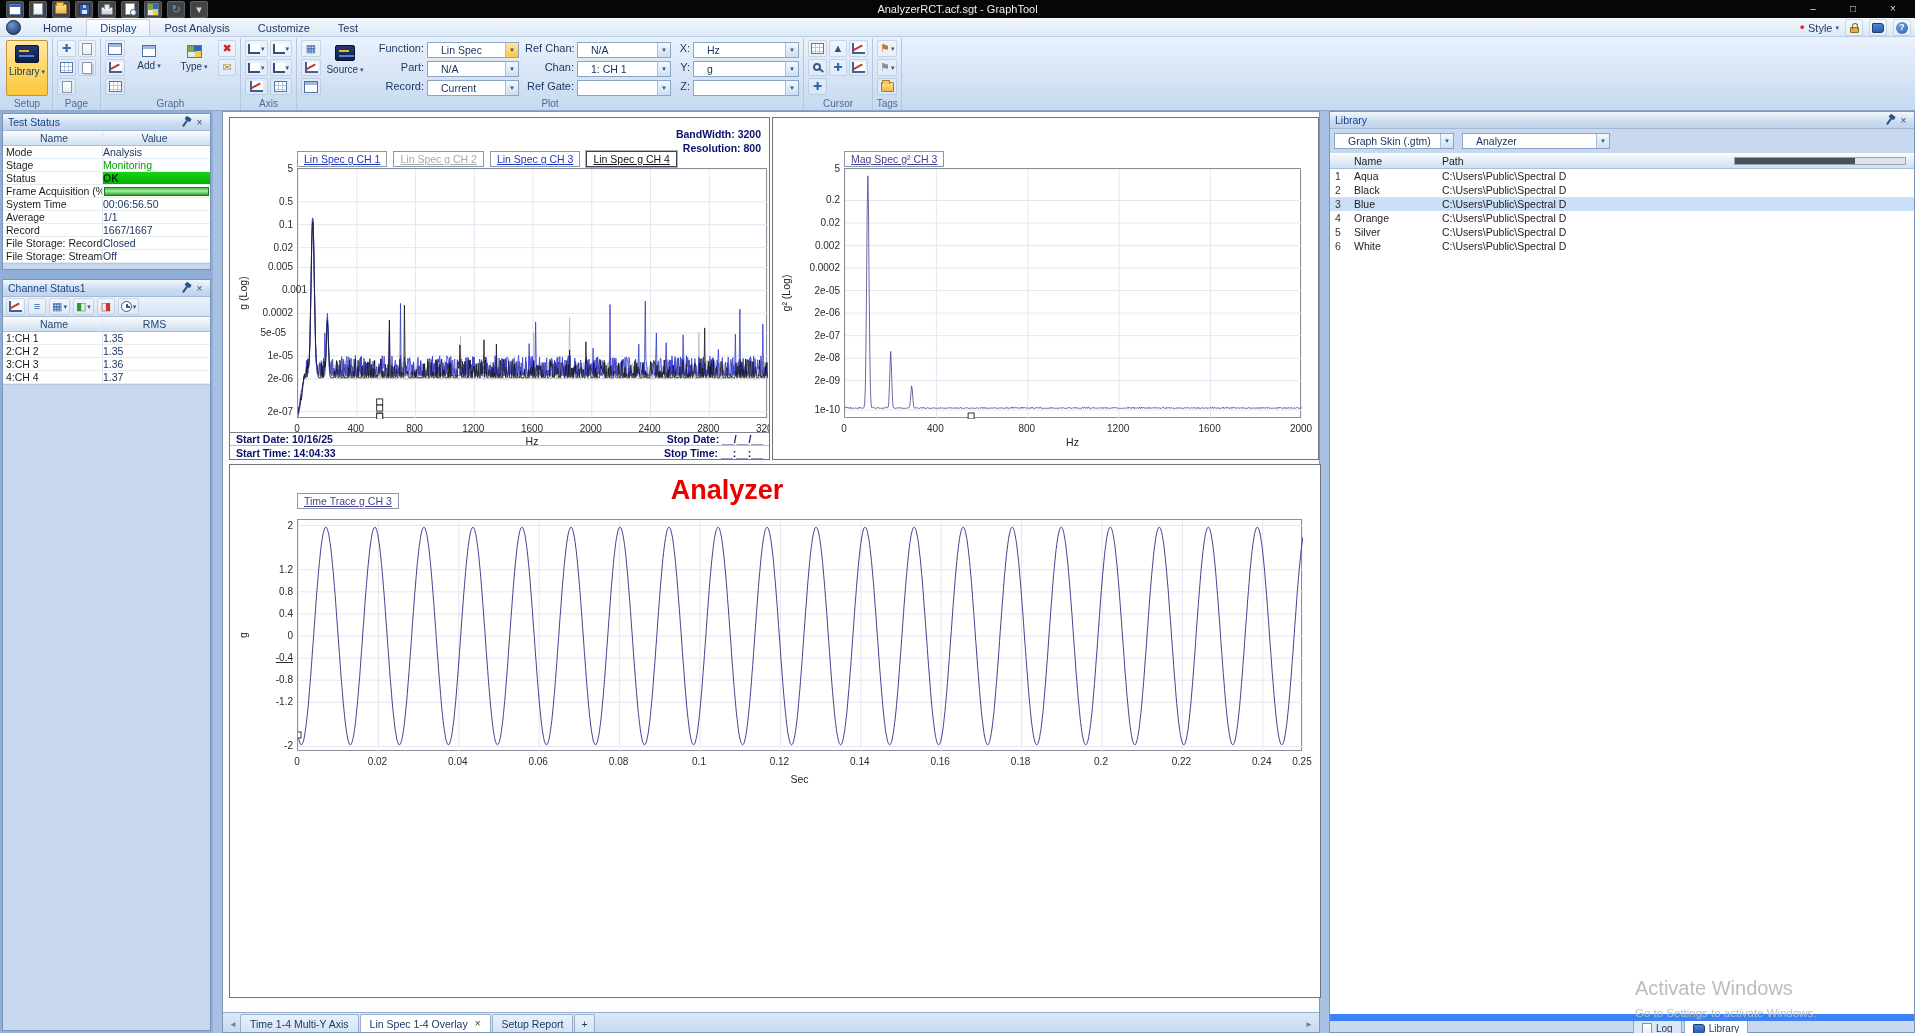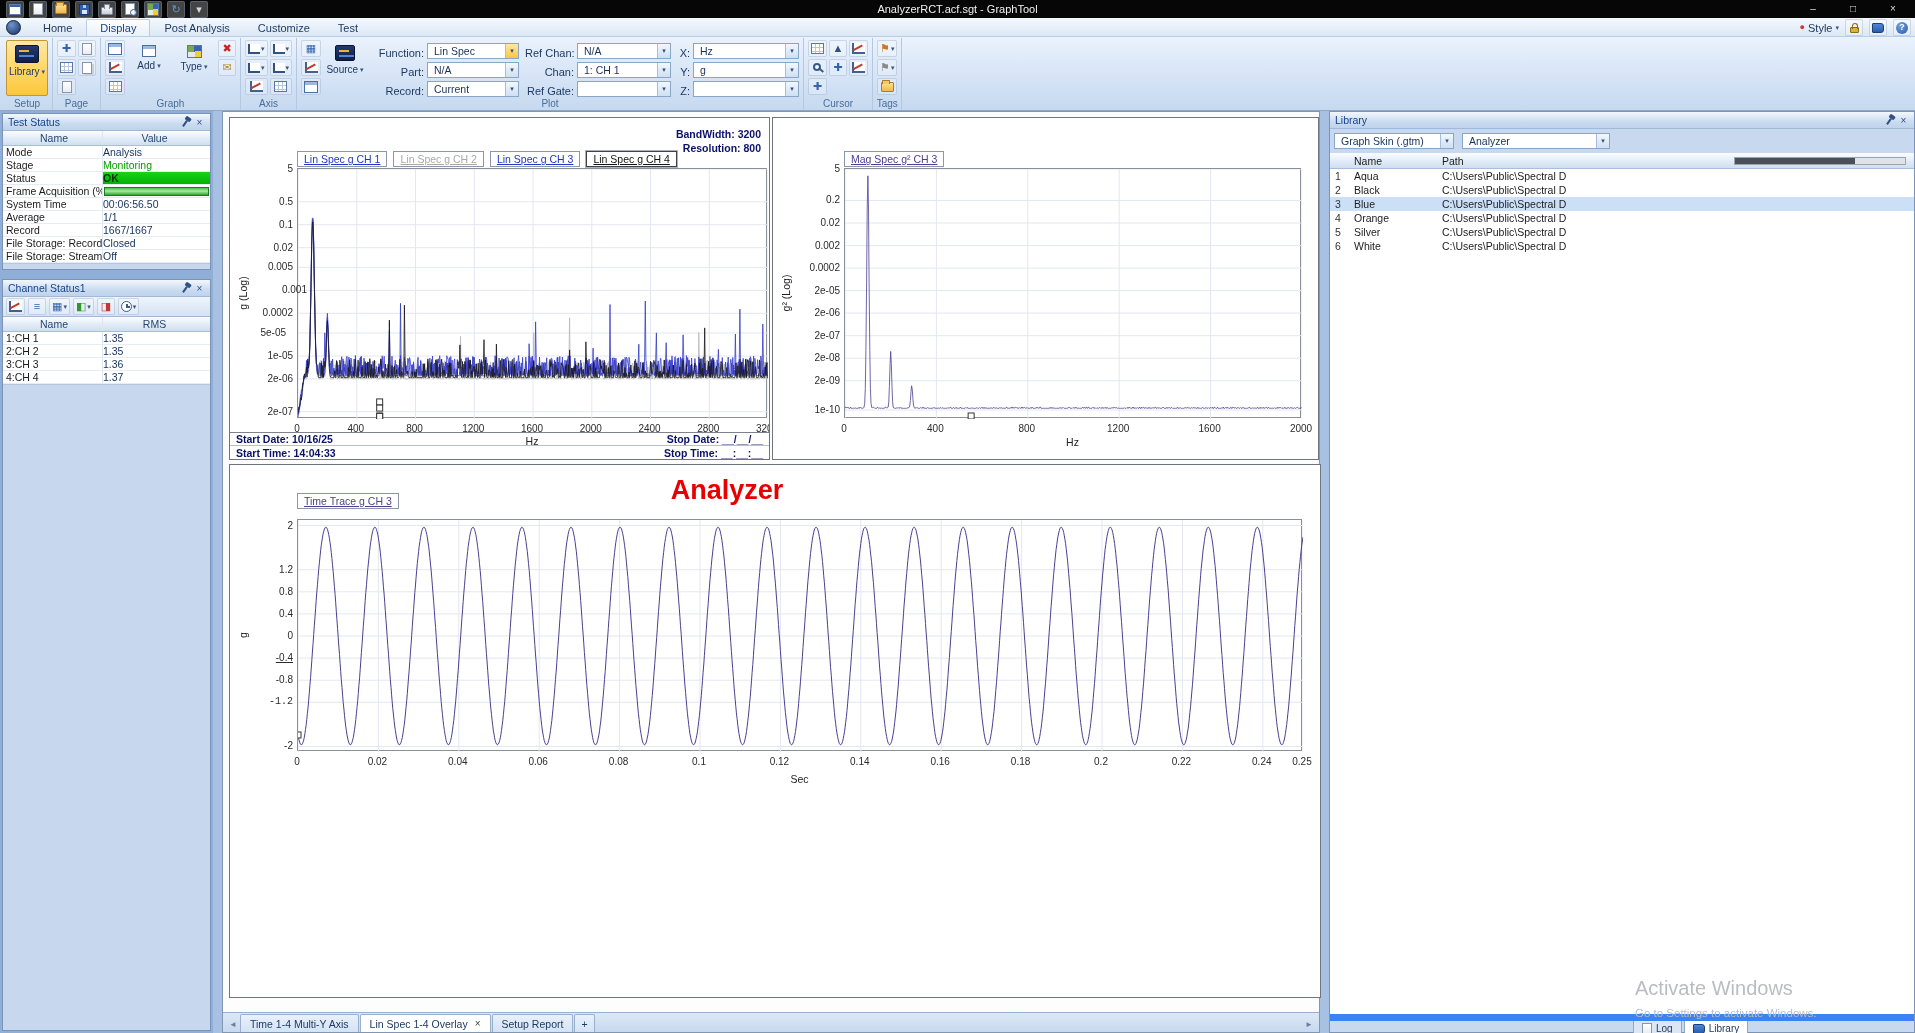--- a/index.html
+++ b/index.html
@@ -25,24 +25,24 @@
 .ribbon{height:74px;background:linear-gradient(#eaf2fc,#d6e4f6 55%,#c6d9ef);border-bottom:1px solid #8fa8c8;display:flex;align-items:stretch;padding:1px 2px 0}
 .rgroup{position:relative;padding:2px 4px 13px;border-right:1px solid #b4c8e2;display:flex;gap:3px;align-items:flex-start}
 .rgrouplabel{position:absolute;left:0;right:0;bottom:0;text-align:center;font-size:10px;color:#4a6d99;height:12px}
 .bigbtn{width:42px;display:flex;flex-direction:column;align-items:center;color:#1f3a62;font-size:10px;border:1px solid transparent;border-radius:2px;padding-top:4px;height:56px}
 .bigbtn.hl{background:linear-gradient(#ffe8a6,#ffd96e 45%,#fbc73d);border-color:#c49535}
 .bigbtn .cap{margin-top:3px;display:flex;align-items:center;gap:2px;white-space:nowrap}
 .dd{font-size:7px;color:#3a557e}
 .vcol{display:flex;flex-direction:column;gap:2px}
 .sbtn{height:17px;min-width:18px;display:inline-flex;align-items:center;justify-content:center;gap:1px;border:1px solid rgba(130,155,190,.35);border-radius:2px;background:rgba(255,255,255,.25);padding:0 2px}
 .fieldcol{display:flex;flex-direction:column;gap:2px;margin-left:6px;padding-top:2px}
-.frowf{display:flex;align-items:flex-end;height:17px}
+.frowf{display:flex;align-items:flex-start;height:17px}
 .flabel{color:#1f3a62;text-align:right;padding-right:3px;white-space:nowrap}
 .select{height:16px;background:#fff;border:1px solid #89a6c6;display:flex;align-items:center;position:relative;font-size:10.5px;color:#16325c}
-.select .val{flex:1;padding:0 2px 0 6px;white-space:nowrap;overflow:hidden}
+.select .val{flex:1;padding:0 2px 0 13px;white-space:nowrap;overflow:hidden}
 .select .arr{width:13px;height:100%;border-left:1px solid #a9bedb;background:linear-gradient(#f2f7fd,#cfe0f2);display:flex;align-items:center;justify-content:center;font-size:7px;color:#33517c;flex:0 0 auto}
 .select .arr.hl{background:linear-gradient(#ffe8a6,#fbc73d)}
 
 
 .gicon{display:inline-block;position:relative;line-height:1}
 .tg{font-size:11px;line-height:1}
 .g-page{width:10px;height:12px;background:linear-gradient(#fff,#e8edf4);border:1px solid #8a96a8}
 .g-pagecopy{width:10px;height:12px;background:#fff;border:1px solid #8a96a8;box-shadow:2px 2px 0 0 #c7d0dc}
 .g-folder{width:13px;height:10px;background:linear-gradient(#ffe08a,#f0b84e);border:1px solid #ad7d2e;border-radius:1px;position:relative}
 .g-folder::before{content:"";position:absolute;top:-3px;left:0;width:6px;height:3px;background:#f5c86a;border:1px solid #ad7d2e;border-bottom:none;border-radius:1px 1px 0 0}
@@ -704,21 +704,21 @@
                   <path d="M0.0,215.0L0.6,218.3L1.3,220.9L1.9,222.9L2.5,224.2L3.1,224.8L3.8,224.7L4.4,223.8L5.0,222.3L5.7,220.1L6.3,217.2L6.9,213.7L7.5,209.5L8.2,204.7L8.8,199.3L9.4,193.4L10.1,187.1L10.7,180.2L11.3,172.9L11.9,165.3L12.6,157.3L13.2,149.1L13.8,140.6L14.4,132.0L15.1,123.3L15.7,114.6L16.3,105.8L17.0,97.2L17.6,88.6L18.2,80.2L18.8,72.1L19.5,64.2L20.1,56.7L20.7,49.5L21.4,42.8L22.0,36.6L22.6,30.9L23.2,25.7L23.9,21.1L24.5,17.1L25.1,13.8L25.8,11.1L26.4,9.1L27.0,7.8L27.6,7.2L28.3,7.3L28.9,8.1L29.5,9.6L30.1,11.8L30.8,14.7L31.4,18.2L32.0,22.4L32.7,27.2L33.3,32.5L33.9,38.4L34.5,44.8L35.2,51.6L35.8,58.9L36.4,66.5L37.1,74.5L37.7,82.7L38.3,91.2L38.9,99.8L39.6,108.5L40.2,117.2L40.8,126.0L41.5,134.6L42.1,143.2L42.7,151.6L43.3,159.7L44.0,167.6L44.6,175.1L45.2,182.3L45.9,189.0L46.5,195.3L47.1,201.0L47.7,206.2L48.4,210.8L49.0,214.8L49.6,218.1L50.3,220.8L50.9,222.8L51.5,224.2L52.1,224.8L52.8,224.7L53.4,223.9L54.0,222.4L54.6,220.2L55.3,217.4L55.9,213.8L56.5,209.7L57.2,204.9L57.8,199.6L58.4,193.7L59.0,187.4L59.7,180.5L60.3,173.3L60.9,165.7L61.6,157.7L62.2,149.5L62.8,141.1L63.4,132.5L64.1,123.8L64.7,115.0L65.3,106.3L66.0,97.6L66.6,89.0L67.2,80.6L67.8,72.5L68.5,64.6L69.1,57.0L69.7,49.9L70.4,43.1L71.0,36.9L71.6,31.1L72.2,25.9L72.9,21.3L73.5,17.3L74.1,13.9L74.7,11.2L75.4,9.2L76.0,7.9L76.6,7.2L77.3,7.3L77.9,8.1L78.5,9.6L79.1,11.7L79.8,14.6L80.4,18.1L81.0,22.2L81.7,26.9L82.3,32.2L82.9,38.1L83.5,44.5L84.2,51.3L84.8,58.5L85.4,66.2L86.1,74.1L86.7,82.3L87.3,90.7L87.9,99.3L88.6,108.0L89.2,116.8L89.8,125.5L90.5,134.2L91.1,142.8L91.7,151.2L92.3,159.3L93.0,167.2L93.6,174.8L94.2,182.0L94.8,188.7L95.5,195.0L96.1,200.7L96.7,206.0L97.4,210.6L98.0,214.6L98.6,218.0L99.2,220.7L99.9,222.8L100.5,224.1L101.1,224.8L101.8,224.7L102.4,223.9L103.0,222.5L103.6,220.3L104.3,217.5L104.9,214.0L105.5,209.9L106.2,205.2L106.8,199.9L107.4,194.0L108.0,187.7L108.7,180.9L109.3,173.6L109.9,166.0L110.5,158.1L111.2,149.9L111.8,141.5L112.4,132.9L113.1,124.2L113.7,115.4L114.3,106.7L114.9,98.0L115.6,89.4L116.2,81.0L116.8,72.8L117.5,65.0L118.1,57.4L118.7,50.2L119.3,43.5L120.0,37.2L120.6,31.4L121.2,26.2L121.9,21.5L122.5,17.5L123.1,14.1L123.7,11.3L124.4,9.3L125.0,7.9L125.6,7.3L126.3,7.3L126.9,8.0L127.5,9.5L128.1,11.6L128.8,14.4L129.4,17.9L130.0,22.0L130.7,26.7L131.3,32.0L131.9,37.8L132.5,44.1L133.2,50.9L133.8,58.2L134.4,65.8L135.0,73.7L135.7,81.9L136.3,90.3L136.9,98.9L137.6,107.6L138.2,116.4L138.8,125.1L139.4,133.8L140.1,142.4L140.7,150.8L141.3,159.0L142.0,166.9L142.6,174.4L143.2,181.6L143.8,188.4L144.5,194.7L145.1,200.5L145.7,205.7L146.4,210.4L147.0,214.4L147.6,217.8L148.2,220.6L148.9,222.7L149.5,224.1L150.1,224.7L150.8,224.7L151.4,224.0L152.0,222.6L152.6,220.5L153.3,217.7L153.9,214.2L154.5,210.1L155.1,205.4L155.8,200.2L156.4,194.3L157.0,188.0L157.7,181.2L158.3,174.0L158.9,166.4L159.5,158.5L160.2,150.3L160.8,141.9L161.4,133.3L162.1,124.6L162.7,115.9L163.3,107.1L163.9,98.4L164.6,89.8L165.2,81.4L165.8,73.2L166.5,65.3L167.1,57.8L167.7,50.5L168.3,43.8L169.0,37.5L169.6,31.7L170.2,26.4L170.9,21.7L171.5,17.7L172.1,14.2L172.7,11.5L173.4,9.4L174.0,8.0L174.6,7.3L175.2,7.3L175.9,8.0L176.5,9.4L177.1,11.5L177.8,14.3L178.4,17.7L179.0,21.8L179.6,26.4L180.3,31.7L180.9,37.5L181.5,43.8L182.2,50.6L182.8,57.8L183.4,65.4L184.0,73.3L184.7,81.5L185.3,89.9L185.9,98.5L186.6,107.2L187.2,115.9L187.8,124.7L188.4,133.4L189.1,142.0L189.7,150.4L190.3,158.6L190.9,166.5L191.6,174.1L192.2,181.3L192.8,188.1L193.5,194.4L194.1,200.2L194.7,205.5L195.3,210.2L196.0,214.2L196.6,217.7L197.2,220.5L197.9,222.6L198.5,224.0L199.1,224.7L199.7,224.7L200.4,224.0L201.0,222.7L201.6,220.6L202.3,217.8L202.9,214.4L203.5,210.3L204.1,205.7L204.8,200.4L205.4,194.6L206.0,188.3L206.7,181.6L207.3,174.4L207.9,166.8L208.5,158.9L209.2,150.7L209.8,142.3L210.4,133.7L211.0,125.0L211.7,116.3L212.3,107.5L212.9,98.8L213.6,90.3L214.2,81.8L214.8,73.6L215.4,65.7L216.1,58.1L216.7,50.9L217.3,44.1L218.0,37.8L218.6,31.9L219.2,26.6L219.8,21.9L220.5,17.8L221.1,14.4L221.7,11.6L222.4,9.5L223.0,8.0L223.6,7.3L224.2,7.3L224.9,7.9L225.5,9.3L226.1,11.4L226.8,14.1L227.4,17.5L228.0,21.5L228.6,26.2L229.3,31.4L229.9,37.2L230.5,43.5L231.2,50.3L231.8,57.5L232.4,65.0L233.0,72.9L233.7,81.1L234.3,89.5L234.9,98.1L235.5,106.8L236.2,115.5L236.8,124.3L237.4,133.0L238.1,141.5L238.7,150.0L239.3,158.2L239.9,166.1L240.6,173.7L241.2,180.9L241.8,187.7L242.5,194.1L243.1,199.9L243.7,205.2L244.3,210.0L245.0,214.1L245.6,217.5L246.2,220.4L246.9,222.5L247.5,224.0L248.1,224.7L248.7,224.8L249.4,224.1L250.0,222.7L250.6,220.7L251.3,218.0L251.9,214.6L252.5,210.6L253.1,205.9L253.8,200.7L254.4,194.9L255.0,188.7L255.6,181.9L256.3,174.7L256.9,167.2L257.5,159.3L258.2,151.1L258.8,142.7L259.4,134.1L260.0,125.5L260.7,116.7L261.3,108.0L261.9,99.3L262.6,90.7L263.2,82.2L263.8,74.0L264.4,66.1L265.1,58.5L265.7,51.2L266.3,44.4L267.0,38.1L267.6,32.2L268.2,26.9L268.8,22.2L269.5,18.0L270.1,14.5L270.7,11.7L271.4,9.5L272.0,8.1L272.6,7.3L273.2,7.2L273.9,7.9L274.5,9.2L275.1,11.2L275.7,14.0L276.4,17.3L277.0,21.3L277.6,26.0L278.3,31.2L278.9,36.9L279.5,43.2L280.1,49.9L280.8,57.1L281.4,64.6L282.0,72.5L282.7,80.7L283.3,89.1L283.9,97.6L284.5,106.3L285.2,115.1L285.8,123.8L286.4,132.5L287.1,141.1L287.7,149.6L288.3,157.8L288.9,165.7L289.6,173.3L290.2,180.6L290.8,187.4L291.4,193.8L292.1,199.7L292.7,205.0L293.3,209.7L294.0,213.9L294.6,217.4L295.2,220.2L295.8,222.4L296.5,223.9L297.1,224.7L297.7,224.8L298.4,224.1L299.0,222.8L299.6,220.8L300.2,218.1L300.9,214.8L301.5,210.8L302.1,206.2L302.8,201.0L303.4,195.2L304.0,189.0L304.6,182.2L305.3,175.1L305.9,167.5L306.5,159.7L307.2,151.5L307.8,143.1L308.4,134.6L309.0,125.9L309.7,117.1L310.3,108.4L310.9,99.7L311.6,91.1L312.2,82.6L312.8,74.4L313.4,66.5L314.1,58.8L314.7,51.6L315.3,44.7L315.9,38.4L316.6,32.5L317.2,27.1L317.8,22.4L318.5,18.2L319.1,14.7L319.7,11.8L320.3,9.6L321.0,8.1L321.6,7.3L322.2,7.2L322.9,7.8L323.5,9.1L324.1,11.1L324.7,13.8L325.4,17.1L326.0,21.1L326.6,25.7L327.3,30.9L327.9,36.6L328.5,42.9L329.1,49.6L329.8,56.7L330.4,64.3L331.0,72.1L331.7,80.3L332.3,88.7L332.9,97.2L333.5,105.9L334.2,114.6L334.8,123.4L335.4,132.1L336.0,140.7L336.7,149.2L337.3,157.4L337.9,165.3L338.6,173.0L339.2,180.2L339.8,187.1L340.4,193.5L341.1,199.4L341.7,204.7L342.3,209.5L343.0,213.7L343.6,217.2L344.2,220.1L344.8,222.3L345.5,223.8L346.1,224.7L346.7,224.8L347.4,224.2L348.0,222.9L348.6,220.9L349.2,218.3L349.9,214.9L350.5,211.0L351.1,206.4L351.8,201.2L352.4,195.5L353.0,189.3L353.6,182.6L354.3,175.4L354.9,167.9L355.5,160.1L356.1,151.9L356.8,143.5L357.4,135.0L358.0,126.3L358.7,117.6L359.3,108.8L359.9,100.1L360.5,91.5L361.2,83.1L361.8,74.8L362.4,66.9L363.1,59.2L363.7,51.9L364.3,45.1L364.9,38.7L365.6,32.7L366.2,27.4L366.8,22.6L367.5,18.4L368.1,14.8L368.7,11.9L369.3,9.7L370.0,8.2L370.6,7.3L371.2,7.2L371.9,7.8L372.5,9.1L373.1,11.0L373.7,13.7L374.4,17.0L375.0,20.9L375.6,25.5L376.2,30.6L376.9,36.3L377.5,42.6L378.1,49.2L378.8,56.4L379.4,63.9L380.0,71.7L380.6,79.9L381.3,88.2L381.9,96.8L382.5,105.5L383.2,114.2L383.8,123.0L384.4,131.7L385.0,140.3L385.7,148.7L386.3,157.0L386.9,165.0L387.6,172.6L388.2,179.9L388.8,186.8L389.4,193.2L390.1,199.1L390.7,204.5L391.3,209.3L391.9,213.5L392.6,217.1L393.2,220.0L393.8,222.2L394.5,223.8L395.1,224.6L395.7,224.8L396.3,224.2L397.0,223.0L397.6,221.0L398.2,218.4L398.9,215.1L399.5,211.2L400.1,206.6L400.7,201.5L401.4,195.8L402.0,189.6L402.6,182.9L403.3,175.8L403.9,168.3L404.5,160.5L405.1,152.3L405.8,144.0L406.4,135.4L407.0,126.7L407.7,118.0L408.3,109.2L408.9,100.5L409.5,91.9L410.2,83.5L410.8,75.2L411.4,67.2L412.0,59.6L412.7,52.3L413.3,45.4L413.9,39.0L414.6,33.0L415.2,27.6L415.8,22.8L416.4,18.6L417.1,15.0L417.7,12.1L418.3,9.8L419.0,8.2L419.6,7.4L420.2,7.2L420.8,7.7L421.5,9.0L422.1,10.9L422.7,13.5L423.4,16.8L424.0,20.7L424.6,25.2L425.2,30.4L425.9,36.0L426.5,42.2L427.1,48.9L427.8,56.0L428.4,63.5L429.0,71.3L429.6,79.5L430.3,87.8L430.9,96.4L431.5,105.1L432.1,113.8L432.8,122.5L433.4,131.3L434.0,139.9L434.7,148.3L435.3,156.6L435.9,164.6L436.5,172.2L437.2,179.6L437.8,186.5L438.4,192.9L439.1,198.8L439.7,204.2L440.3,209.1L440.9,213.3L441.6,216.9L442.2,219.9L442.8,222.1L443.5,223.7L444.1,224.6L444.7,224.8L445.3,224.3L446.0,223.1L446.6,221.1L447.2,218.6L447.9,215.3L448.5,211.4L449.1,206.9L449.7,201.8L450.4,196.1L451.0,189.9L451.6,183.3L452.3,176.2L452.9,168.7L453.5,160.8L454.1,152.7L454.8,144.4L455.4,135.8L456.0,127.2L456.6,118.4L457.3,109.7L457.9,100.9L458.5,92.3L459.2,83.9L459.8,75.6L460.4,67.6L461.0,59.9L461.7,52.6L462.3,45.7L462.9,39.3L463.6,33.3L464.2,27.9L464.8,23.0L465.4,18.8L466.1,15.2L466.7,12.2L467.3,9.9L468.0,8.3L468.6,7.4L469.2,7.2L469.8,7.7L470.5,8.9L471.1,10.8L471.7,13.4L472.3,16.6L473.0,20.5L473.6,25.0L474.2,30.1L474.9,35.8L475.5,41.9L476.1,48.6L476.7,55.7L477.4,63.1L478.0,71.0L478.6,79.1L479.3,87.4L479.9,96.0L480.5,104.6L481.1,113.4L481.8,122.1L482.4,130.8L483.0,139.5L483.7,147.9L484.3,156.2L484.9,164.2L485.5,171.9L486.2,179.2L486.8,186.1L487.4,192.6L488.1,198.6L488.7,204.0L489.3,208.9L489.9,213.1L490.6,216.8L491.2,219.7L491.8,222.0L492.4,223.7L493.1,224.6L493.7,224.8L494.3,224.3L495.0,223.1L495.6,221.3L496.2,218.7L496.8,215.5L497.5,211.6L498.1,207.1L498.7,202.0L499.4,196.4L500.0,190.2L500.6,183.6L501.2,176.5L501.9,169.0L502.5,161.2L503.1,153.1L503.8,144.8L504.4,136.3L505.0,127.6L505.6,118.8L506.3,110.1L506.9,101.4L507.5,92.7L508.2,84.3L508.8,76.0L509.4,68.0L510.0,60.3L510.7,53.0L511.3,46.0L511.9,39.6L512.5,33.6L513.2,28.1L513.8,23.3L514.4,19.0L515.1,15.3L515.7,12.3L516.3,10.0L516.9,8.4L517.6,7.4L518.2,7.2L518.8,7.7L519.5,8.8L520.1,10.7L520.7,13.2L521.3,16.4L522.0,20.3L522.6,24.8L523.2,29.8L523.9,35.5L524.5,41.6L525.1,48.2L525.7,55.3L526.4,62.8L527.0,70.6L527.6,78.7L528.3,87.0L528.9,95.5L529.5,104.2L530.1,112.9L530.8,121.7L531.4,130.4L532.0,139.0L532.6,147.5L533.3,155.8L533.9,163.8L534.5,171.5L535.2,178.9L535.8,185.8L536.4,192.3L537.0,198.3L537.7,203.7L538.3,208.6L538.9,212.9L539.6,216.6L540.2,219.6L540.8,221.9L541.4,223.6L542.1,224.6L542.7,224.8L543.3,224.4L544.0,223.2L544.6,221.4L545.2,218.8L545.8,215.6L546.5,211.8L547.1,207.3L547.7,202.3L548.4,196.7L549.0,190.5L549.6,183.9L550.2,176.9L550.9,169.4L551.5,161.6L552.1,153.5L552.8,145.2L553.4,136.7L554.0,128.0L554.6,119.3L555.3,110.5L555.9,101.8L556.5,93.2L557.1,84.7L557.8,76.4L558.4,68.4L559.0,60.7L559.7,53.3L560.3,46.4L560.9,39.9L561.5,33.9L562.2,28.4L562.8,23.5L563.4,19.2L564.1,15.5L564.7,12.5L565.3,10.1L565.9,8.4L566.6,7.5L567.2,7.2L567.8,7.6L568.5,8.8L569.1,10.6L569.7,13.1L570.3,16.3L571.0,20.1L571.6,24.5L572.2,29.6L572.8,35.2L573.5,41.3L574.1,47.9L574.7,55.0L575.4,62.4L576.0,70.2L576.6,78.3L577.2,86.6L577.9,95.1L578.5,103.8L579.1,112.5L579.8,121.3L580.4,130.0L581.0,138.6L581.6,147.1L582.3,155.4L582.9,163.4L583.5,171.1L584.2,178.5L584.8,185.5L585.4,192.0L586.0,198.0L586.7,203.5L587.3,208.4L587.9,212.7L588.6,216.4L589.2,219.5L589.8,221.8L590.4,223.5L591.1,224.5L591.7,224.8L592.3,224.4L592.9,223.3L593.6,221.5L594.2,219.0L594.8,215.8L595.5,212.0L596.1,207.6L596.7,202.5L597.3,197.0L598.0,190.9L598.6,184.3L599.2,177.2L599.9,169.8L600.5,162.0L601.1,153.9L601.7,145.6L602.4,137.1L603.0,128.4L603.6,119.7L604.3,110.9L604.9,102.2L605.5,93.6L606.1,85.1L606.8,76.8L607.4,68.8L608.0,61.0L608.7,53.7L609.3,46.7L609.9,40.2L610.5,34.1L611.2,28.6L611.8,23.7L612.4,19.4L613.0,15.7L613.7,12.6L614.3,10.2L614.9,8.5L615.6,7.5L616.2,7.2L616.8,7.6L617.4,8.7L618.1,10.5L618.7,13.0L619.3,16.1L620.0,19.9L620.6,24.3L621.2,29.3L621.8,34.9L622.5,41.0L623.1,47.6L623.7,54.6L624.4,62.0L625.0,69.8L625.6,77.9L626.2,86.2L626.9,94.7L627.5,103.4L628.1,112.1L628.8,120.8L629.4,129.6L630.0,138.2L630.6,146.7L631.3,155.0L631.9,163.0L632.5,170.8L633.1,178.2L633.8,185.1L634.4,191.7L635.0,197.7L635.7,203.2L636.3,208.2L636.9,212.5L637.5,216.3L638.2,219.3L638.8,221.7L639.4,223.5L640.1,224.5L640.7,224.8L641.3,224.4L641.9,223.4L642.6,221.6L643.2,219.1L643.8,216.0L644.5,212.2L645.1,207.8L645.7,202.8L646.3,197.2L647.0,191.2L647.6,184.6L648.2,177.6L648.9,170.2L649.5,162.4L650.1,154.3L650.7,146.0L651.4,137.5L652.0,128.9L652.6,120.1L653.3,111.4L653.9,102.6L654.5,94.0L655.1,85.5L655.8,77.2L656.4,69.2L657.0,61.4L657.6,54.0L658.3,47.0L658.9,40.5L659.5,34.4L660.2,28.9L660.8,23.9L661.4,19.6L662.0,15.8L662.7,12.7L663.3,10.3L663.9,8.6L664.6,7.5L665.2,7.2L665.8,7.5L666.4,8.6L667.1,10.4L667.7,12.8L668.3,15.9L669.0,19.7L669.6,24.1L670.2,29.1L670.8,34.6L671.5,40.7L672.1,47.2L672.7,54.2L673.4,61.7L674.0,69.4L674.6,77.5L675.2,85.8L675.9,94.3L676.5,102.9L677.1,111.7L677.7,120.4L678.4,129.1L679.0,137.8L679.6,146.3L680.3,154.6L680.9,162.7L681.5,170.4L682.1,177.8L682.8,184.8L683.4,191.4L684.0,197.4L684.7,203.0L685.3,208.0L685.9,212.3L686.5,216.1L687.2,219.2L687.8,221.6L688.4,223.4L689.1,224.5L689.7,224.8L690.3,224.5L690.9,223.4L691.6,221.7L692.2,219.2L692.8,216.1L693.4,212.4L694.1,208.0L694.7,203.1L695.3,197.5L696.0,191.5L696.6,184.9L697.2,177.9L697.8,170.5L698.5,162.8L699.1,154.7L699.7,146.4L700.4,137.9L701.0,129.3L701.6,120.6L702.2,111.8L702.9,103.1L703.5,94.4L704.1,85.9L704.8,77.6L705.4,69.5L706.0,61.8L706.6,54.4L707.3,47.4L707.9,40.8L708.5,34.7L709.2,29.2L709.8,24.2L710.4,19.8L711.0,16.0L711.7,12.9L712.3,10.4L712.9,8.6L713.5,7.6L714.2,7.2L714.8,7.5L715.4,8.5L716.1,10.3L716.7,12.7L717.3,15.8L717.9,19.5L718.6,23.9L719.2,28.8L719.8,34.3L720.5,40.4L721.1,46.9L721.7,53.9L722.3,61.3L723.0,69.0L723.6,77.1L724.2,85.4L724.9,93.9L725.5,102.5L726.1,111.2L726.7,120.0L727.4,128.7L728.0,137.4L728.6,145.9L729.3,154.2L729.9,162.3L730.5,170.0L731.1,177.5L731.8,184.5L732.4,191.1L733.0,197.2L733.6,202.7L734.3,207.7L734.9,212.1L735.5,215.9L736.2,219.1L736.8,221.5L737.4,223.3L738.0,224.4L738.7,224.8L739.3,224.5L739.9,223.5L740.6,221.8L741.2,219.4L741.8,216.3L742.4,212.6L743.1,208.3L743.7,203.3L744.3,197.8L745.0,191.8L745.6,185.3L746.2,178.3L746.8,170.9L747.5,163.2L748.1,155.1L748.7,146.8L749.4,138.3L750.0,129.7L750.6,121.0L751.2,112.2L751.9,103.5L752.5,94.8L753.1,86.3L753.8,78.0L754.4,69.9L755.0,62.1L755.6,54.7L756.3,47.7L756.9,41.1L757.5,35.0L758.1,29.4L758.8,24.4L759.4,20.0L760.0,16.2L760.7,13.0L761.3,10.5L761.9,8.7L762.5,7.6L763.2,7.2L763.8,7.5L764.4,8.5L765.1,10.2L765.7,12.6L766.3,15.6L766.9,19.3L767.6,23.6L768.2,28.6L768.8,34.0L769.5,40.1L770.1,46.6L770.7,53.5L771.3,60.9L772.0,68.6L772.6,76.7L773.2,85.0L773.9,93.4L774.5,102.1L775.1,110.8L775.7,119.6L776.4,128.3L777.0,136.9L777.6,145.5L778.2,153.8L778.9,161.9L779.5,169.7L780.1,177.1L780.8,184.1L781.4,190.8L782.0,196.9L782.6,202.5L783.3,207.5L783.9,211.9L784.5,215.8L785.2,218.9L785.8,221.4L786.4,223.3L787.0,224.4L787.7,224.8L788.3,224.5L788.9,223.6L789.6,221.9L790.2,219.5L790.8,216.5L791.4,212.8L792.1,208.5L792.7,203.6L793.3,198.1L794.0,192.1L794.6,185.6L795.2,178.6L795.8,171.3L796.5,163.6L797.1,155.5L797.7,147.2L798.3,138.8L799.0,130.1L799.6,121.4L800.2,112.7L800.9,103.9L801.5,95.3L802.1,86.7L802.7,78.4L803.4,70.3L804.0,62.5L804.6,55.1L805.3,48.0L805.9,41.4L806.5,35.3L807.1,29.7L807.8,24.6L808.4,20.2L809.0,16.3L809.7,13.1L810.3,10.6L810.9,8.8L811.5,7.6L812.2,7.2L812.8,7.4L813.4,8.4L814.1,10.1L814.7,12.4L815.3,15.4L815.9,19.1L816.6,23.4L817.2,28.3L817.8,33.8L818.4,39.8L819.1,46.3L819.7,53.2L820.3,60.5L821.0,68.3L821.6,76.3L822.2,84.5L822.8,93.0L823.5,101.7L824.1,110.4L824.7,119.1L825.4,127.9L826.0,136.5L826.6,145.1L827.2,153.4L827.9,161.5L828.5,169.3L829.1,176.8L829.8,183.8L830.4,190.4L831.0,196.6L831.6,202.2L832.3,207.3L832.9,211.7L833.5,215.6L834.1,218.8L834.8,221.3L835.4,223.2L836.0,224.3L836.7,224.8L837.3,224.6L837.9,223.6L838.5,222.0L839.2,219.6L839.8,216.6L840.4,213.0L841.1,208.7L841.7,203.8L842.3,198.4L842.9,192.4L843.6,185.9L844.2,179.0L844.8,171.6L845.5,163.9L846.1,155.9L846.7,147.7L847.3,139.2L848.0,130.6L848.6,121.8L849.2,113.1L849.9,104.3L850.5,95.7L851.1,87.1L851.7,78.8L852.4,70.7L853.0,62.9L853.6,55.4L854.3,48.4L854.9,41.7L855.5,35.6L856.1,29.9L856.8,24.9L857.4,20.4L858.0,16.5L858.6,13.3L859.3,10.7L859.9,8.9L860.5,7.7L861.2,7.2L861.8,7.4L862.4,8.3L863.0,10.0L863.7,12.3L864.3,15.3L864.9,18.9L865.6,23.2L866.2,28.0L866.8,33.5L867.4,39.5L868.1,45.9L868.7,52.8L869.3,60.2L870.0,67.9L870.6,75.9L871.2,84.1L871.8,92.6L872.5,101.2L873.1,109.9L873.7,118.7L874.4,127.4L875.0,136.1L875.6,144.6L876.2,153.0L876.9,161.1L877.5,168.9L878.1,176.4L878.7,183.5L879.4,190.1L880.0,196.3L880.6,201.9L881.3,207.0L881.9,211.5L882.5,215.4L883.1,218.6L883.8,221.2L884.4,223.1L885.0,224.3L885.7,224.8L886.3,224.6L886.9,223.7L887.5,222.1L888.2,219.8L888.8,216.8L889.4,213.2L890.1,208.9L890.7,204.1L891.3,198.7L891.9,192.7L892.6,186.2L893.2,179.3L893.8,172.0L894.5,164.3L895.1,156.3L895.7,148.1L896.3,139.6L897.0,131.0L897.6,122.3L898.2,113.5L898.8,104.8L899.5,96.1L900.1,87.6L900.7,79.2L901.4,71.1L902.0,63.3L902.6,55.8L903.2,48.7L903.9,42.0L904.5,35.9L905.1,30.2L905.8,25.1L906.4,20.6L907.0,16.7L907.6,13.4L908.3,10.8L908.9,8.9L909.5,7.7L910.2,7.2L910.8,7.4L911.4,8.3L912.0,9.9L912.7,12.2L913.3,15.1L913.9,18.7L914.6,23.0L915.2,27.8L915.8,33.2L916.4,39.2L917.1,45.6L917.7,52.5L918.3,59.8L918.9,67.5L919.6,75.5L920.2,83.7L920.8,92.2L921.5,100.8L922.1,109.5L922.7,118.3L923.3,127.0L924.0,135.7L924.6,144.2L925.2,152.6L925.9,160.7L926.5,168.5L927.1,176.0L927.7,183.1L928.4,189.8L929.0,196.0L929.6,201.7L930.3,206.8L930.9,211.3L931.5,215.2L932.1,218.5L932.8,221.1L933.4,223.0L934.0,224.3L934.7,224.8L935.3,224.6L935.9,223.7L936.5,222.2L937.2,219.9L937.8,217.0L938.4,213.4L939.0,209.2L939.7,204.3L940.3,198.9L940.9,193.0L941.6,186.6L942.2,179.7L942.8,172.4L943.4,164.7L944.1,156.7L944.7,148.5L945.3,140.0L946.0,131.4L946.6,122.7L947.2,113.9L947.8,105.2L948.5,96.5L949.1,88.0L949.7,79.6L950.4,71.5L951.0,63.6L951.6,56.1L952.2,49.0L952.9,42.3L953.5,36.1L954.1,30.5L954.8,25.3L955.4,20.8L956.0,16.9L956.6,13.6L957.3,10.9L957.9,9.0L958.5,7.8L959.1,7.2L959.8,7.4L960.4,8.2L961.0,9.8L961.7,12.0L962.3,15.0L962.9,18.5L963.5,22.7L964.2,27.5L964.8,32.9L965.4,38.9L966.1,45.3L966.7,52.2L967.3,59.4L967.9,67.1L968.6,75.1L969.2,83.3L969.8,91.8L970.5,100.4L971.1,109.1L971.7,117.9L972.3,126.6L973.0,135.3L973.6,143.8L974.2,152.2L974.9,160.3L975.5,168.2L976.1,175.7L976.7,182.8L977.4,189.5L978.0,195.7L978.6,201.4L979.2,206.6L979.9,211.1L980.5,215.1L981.1,218.4L981.8,221.0L982.4,223.0L983.0,224.2L983.6,224.8L984.3,224.6L984.9,223.8L985.5,222.3L986.2,220.0L986.8,217.1L987.4,213.6L988.0,209.4L988.7,204.6L989.3,199.2L989.9,193.3L990.6,186.9L991.2,180.0L991.8,172.7L992.4,165.1L993.1,157.1L993.7,148.9L994.3,140.4L995.0,131.8L995.6,123.1L996.2,114.4L996.8,105.6L997.5,96.9L998.1,88.4L998.7,80.0L999.3,71.9L1000.0,64.0L1000.6,56.5L1001.2,49.4L1001.9,42.7L1002.5,36.4L1003.1,30.7L1003.7,25.6L1004.4,21.0L1005.0,17.0" stroke="#4a3f92" stroke-width="1" fill="none"></path>
                   <rect x="-3" y="211.97175238095238" width="6" height="6" fill="#ffffff" stroke="#333333" stroke-width="1"></rect>
                 </svg></div>
               <div class="ticklab ytick" style="left: 15px; width: 48px; top: 54.5238px;">2</div>
               <div class="ticklab ytick" style="left: 15px; width: 48px; top: 98.7143px;">1.2</div>
               <div class="ticklab ytick" style="left: 15px; width: 48px; top: 120.81px;">0.8</div>
               <div class="ticklab ytick" style="left: 15px; width: 48px; top: 142.905px;">0.4</div>
               <div class="ticklab ytick" style="left: 15px; width: 48px; top: 165px;">0</div>
               <div class="ticklab ytick" style="left: 15px; width: 48px; top: 187.095px; text-decoration: underline;">-0.4</div>
               <div class="ticklab ytick" style="left: 15px; width: 48px; top: 209.19px;">-0.8</div>
-              <div class="ticklab ytick" style="left: 15px; width: 48px; top: 231.286px; font-family: Liberation Mono, monospace;">-1.2</div>
+              <div class="ticklab ytick" style="left: 15px; width: 48px; top: 231.286px;">-1.2</div>
               <div class="ticklab ytick" style="left: 15px; width: 48px; top: 275.476px;">-2</div>
               <div class="ticklab xtick" style="left: 47px; top: 291px;">0</div>
               <div class="ticklab xtick" style="left: 127.4px; top: 291px;">0.02</div>
               <div class="ticklab xtick" style="left: 207.8px; top: 291px;">0.04</div>
               <div class="ticklab xtick" style="left: 288.2px; top: 291px;">0.06</div>
               <div class="ticklab xtick" style="left: 368.6px; top: 291px;">0.08</div>
               <div class="ticklab xtick" style="left: 449px; top: 291px;">0.1</div>
               <div class="ticklab xtick" style="left: 529.4px; top: 291px;">0.12</div>
               <div class="ticklab xtick" style="left: 609.8px; top: 291px;">0.14</div>
               <div class="ticklab xtick" style="left: 690.2px; top: 291px;">0.16</div>

